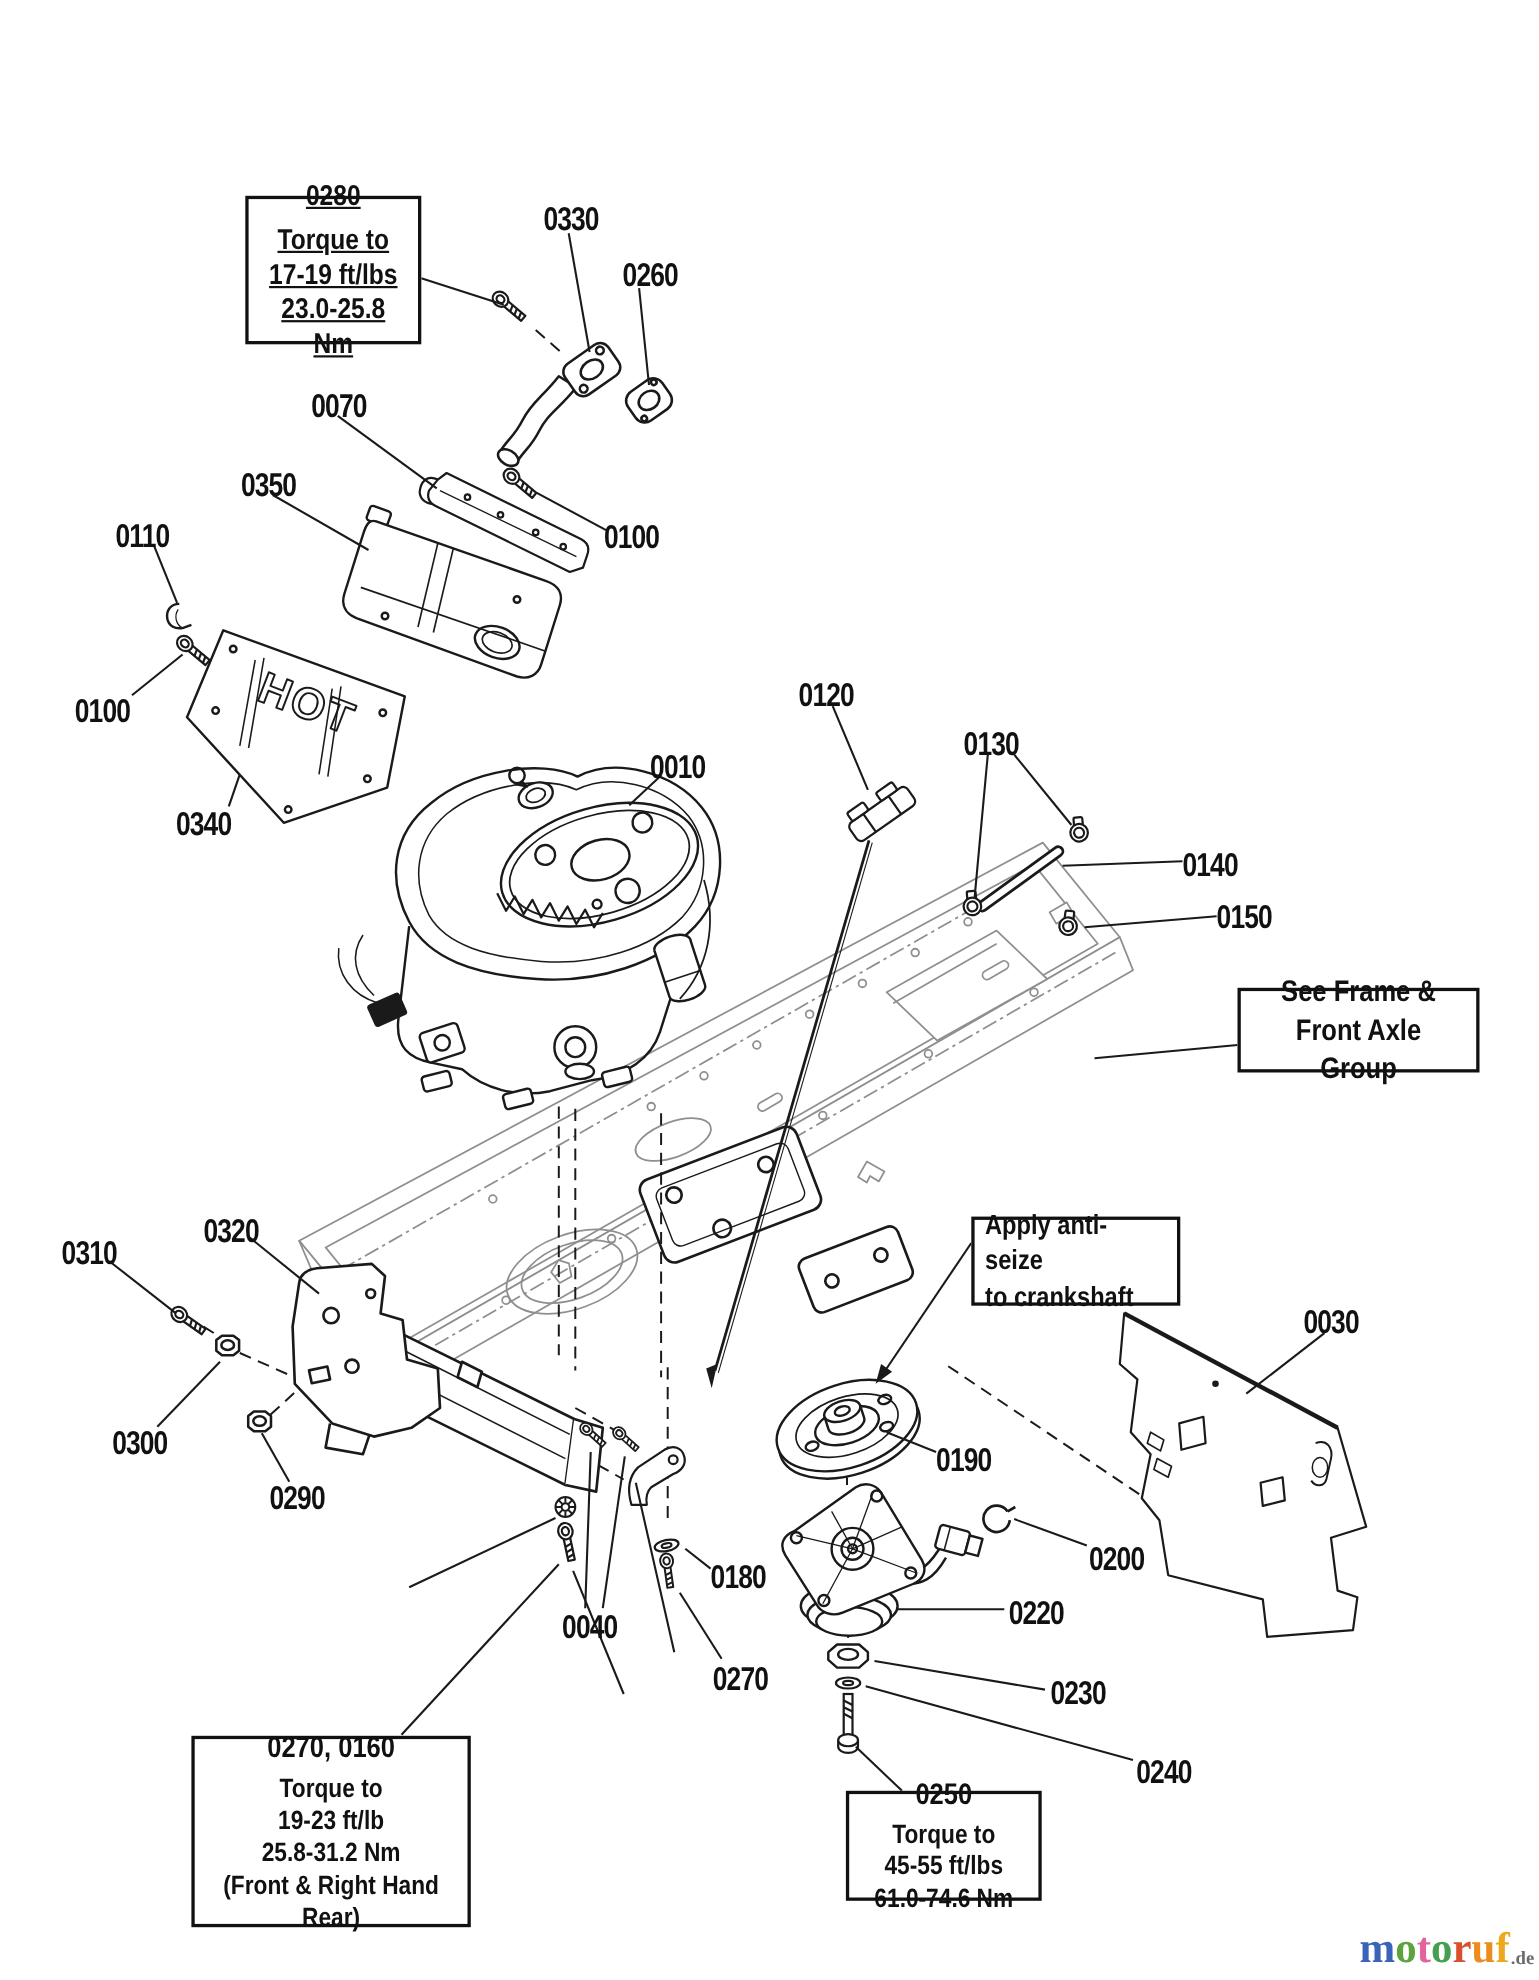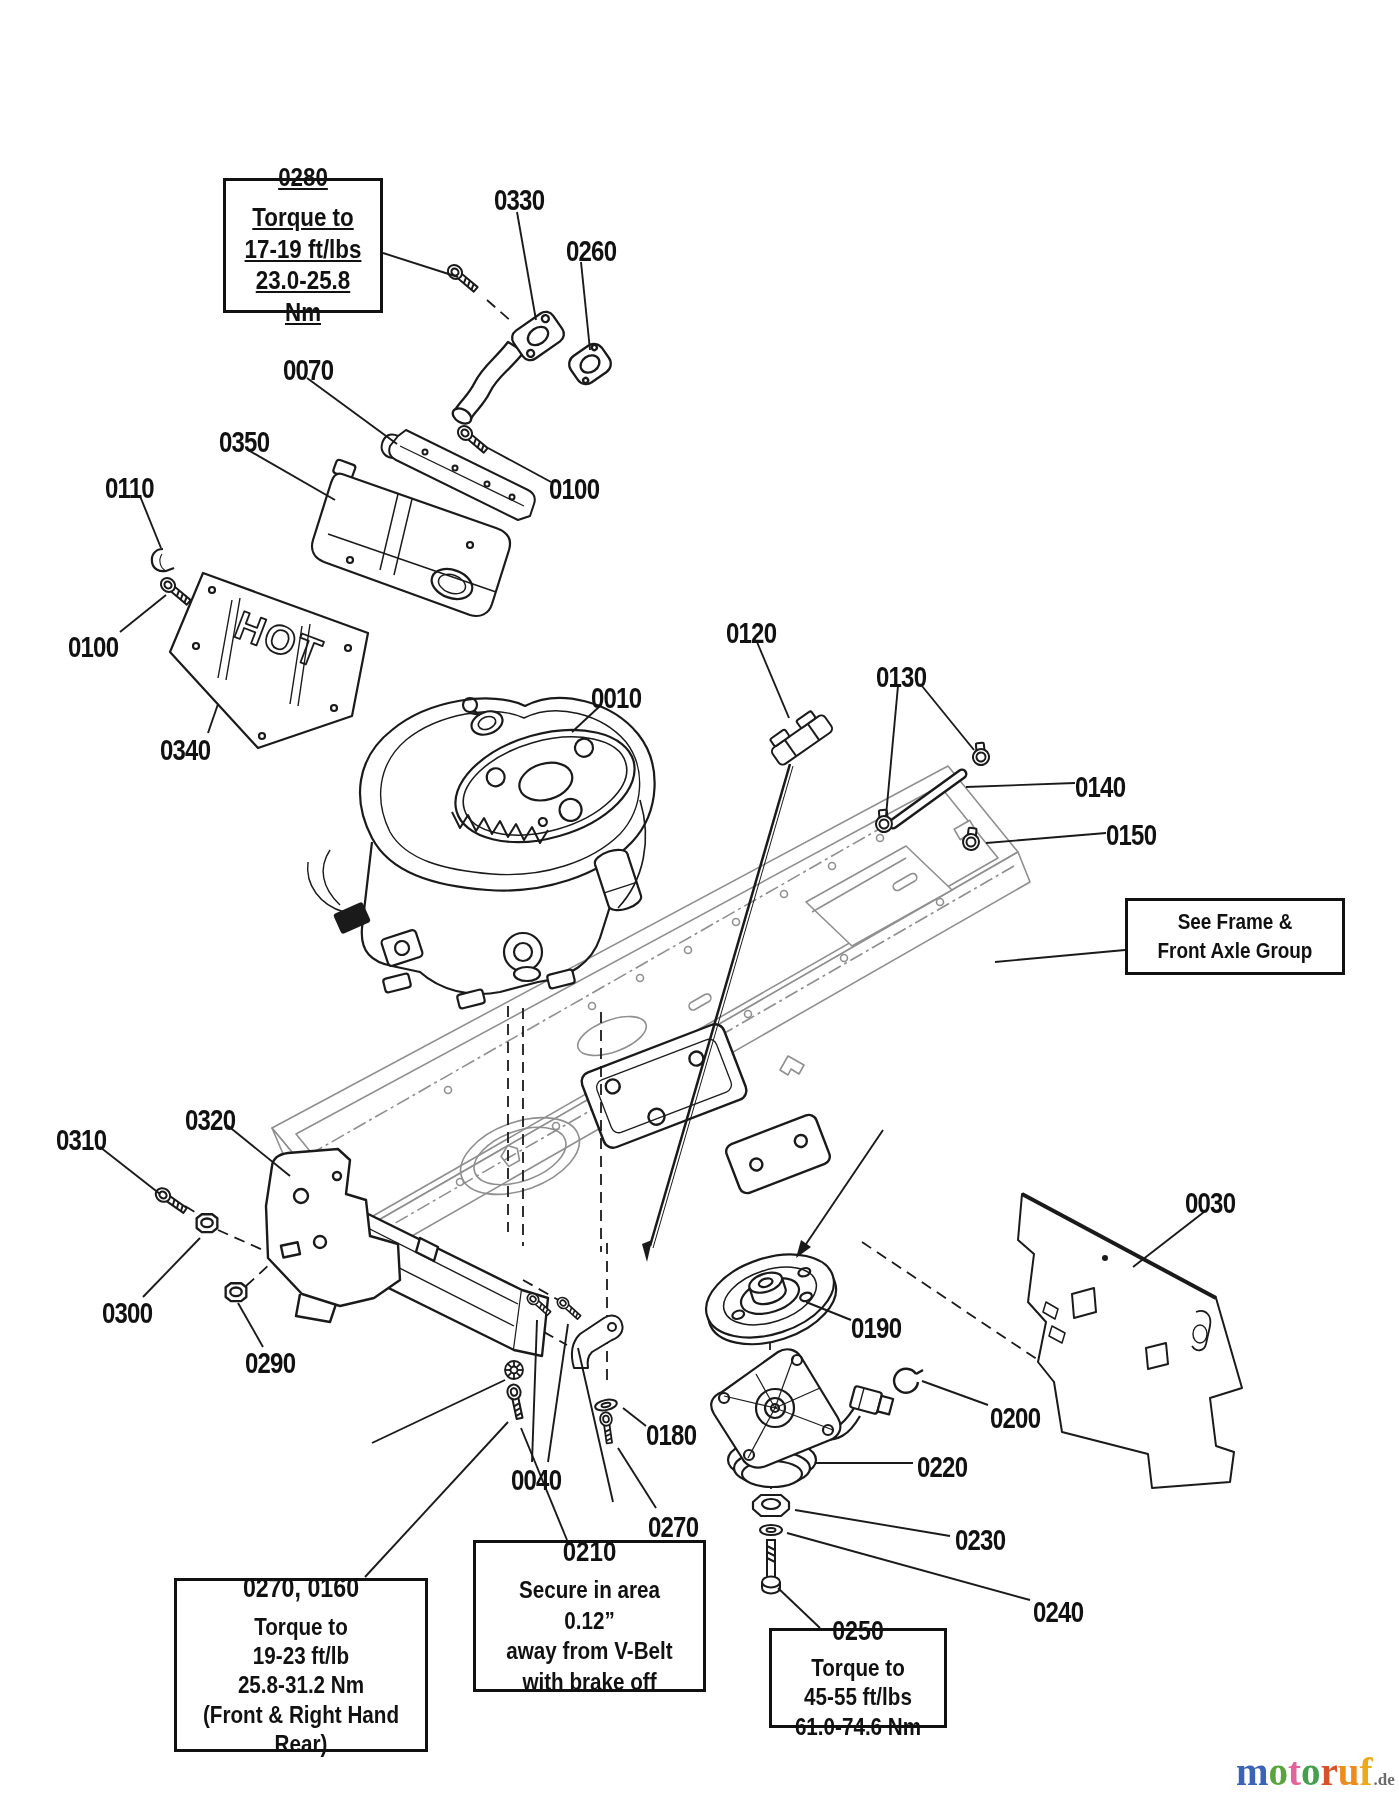--- a/index.html
+++ b/index.html
@@ -7,21 +7,21 @@
          font-family:"Liberation Sans",sans-serif;}
   svg{position:absolute;left:0;top:0;}
   .callout{position:absolute;font-weight:bold;font-size:30px;color:#111;letter-spacing:-1px;
            transform:scaleX(.8);transform-origin:left top;white-space:nowrap;}
   .notebox{position:absolute;background:#fff;border:3px solid #111;box-sizing:border-box;
            font-weight:bold;color:#111;text-align:center;display:flex;flex-direction:column;
            justify-content:center;line-height:1.22;}
   .nb-inner{transform:scaleX(.86);transform-origin:50% 50%;width:100%;}
   .nb-0280{left:223px;top:178px;width:160px;height:135px;font-size:26px;text-decoration:underline;}
   .nb-0280 .ref{margin-bottom:8px;}
-  .nb-see{left:1125px;top:898px;width:220px;height:77px;font-size:22px;line-height:1.3;align-items:flex-end;}
+  .nb-see{left:1125px;top:898px;width:220px;height:77px;font-size:27px;line-height:1.3;align-items:flex-end;}
   .nb-install{left:27px;top:1407px;width:345px;height:117px;font-size:24px;}
   .nb-install .row{display:flex;align-items:center;width:100%;transform:scaleX(.88);transform-origin:0 50%;}
   .nb-install .txt{flex:1;text-align:left;padding-left:10px;line-height:1.25;}
   .nb-install .ref{width:84px;font-size:26px;}
   .nb-0270160{left:174px;top:1578px;width:254px;height:174px;font-size:24px;}
   .nb-0270160 .ref{font-size:27px;margin-bottom:7px;}
   .nb-0210{left:473px;top:1540px;width:233px;height:152px;font-size:24px;line-height:1.28;}
   .nb-0210 .ref{font-size:28px;margin-bottom:5px;}
   .nb-anti{left:883px;top:1106px;width:190px;height:81px;font-size:25px;text-align:left;line-height:1.3;}
   .nb-anti .nb-inner{transform-origin:0 50%;padding-left:11px;}
@@ -473,29 +473,27 @@
 <div class="notebox nb-0270160">
   <div class="nb-inner">
     <div class="ref">0270, 0160</div>
     <div>Torque to</div>
     <div>19-23 ft/lb</div>
     <div>25.8-31.2 Nm</div>
     <div>(Front &amp; Right Hand Rear)</div>
   </div>
 </div>
 
-<div class="notebox nb-0210">
+
+<div class="notebox nb-anti">
   <div class="nb-inner">
-    <div class="ref">0210</div>
-    <div>Secure in area 0.12”</div>
-    <div>away from V-Belt</div>
-    <div>with brake off</div>
+    <div>Apply anti-seize</div>
+    <div>to crankshaft</div>
   </div>
 </div>
-
 
 <div class="notebox nb-0250">
   <div class="nb-inner">
     <div class="ref">0250</div>
     <div>Torque to</div>
     <div>45-55 ft/lbs</div>
     <div>61.0-74.6 Nm</div>
   </div>
 </div>
 

